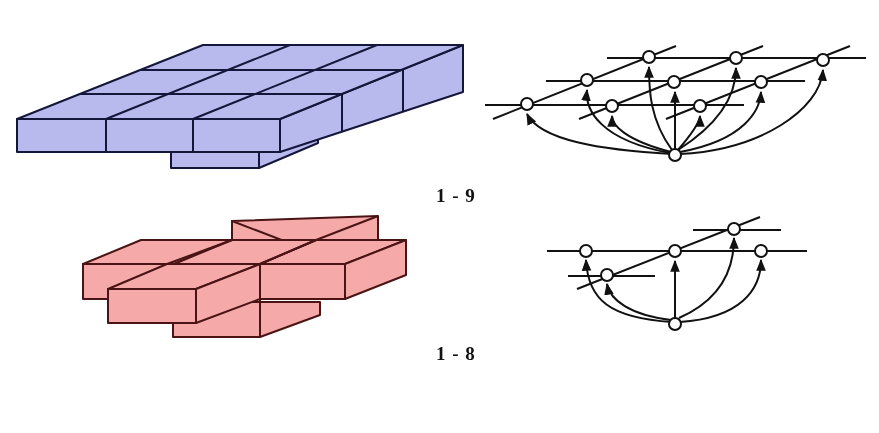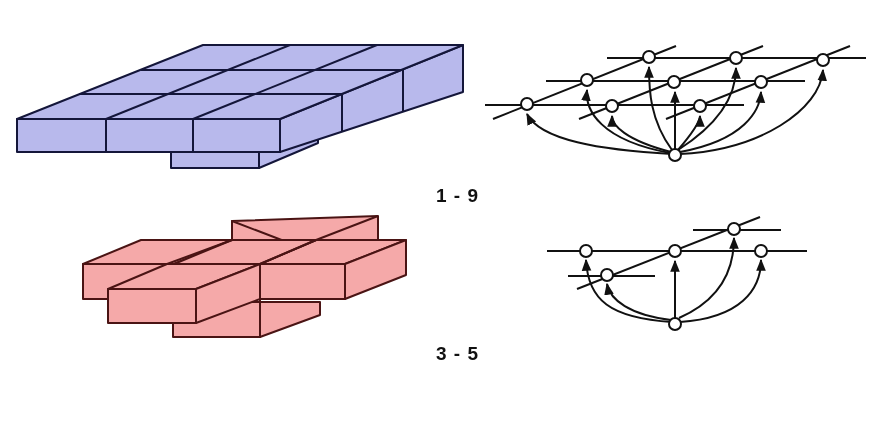--- a/index.html
+++ b/index.html
@@ -1,19 +1,19 @@
 <!DOCTYPE html>
 <html><head>
 <meta charset="utf-8">
 <style>
   html, body { margin: 0; padding: 0; background: #ffffff; }
   body { width: 879px; height: 433px; position: relative; overflow: hidden;
          font-family: "Liberation Sans", sans-serif; }
   svg { position: absolute; left: 0; top: 0; }
-  .label { position: absolute; font-family: Liberation Sans, sans-serif;
+  .label { position: absolute; font-family: Liberation Serif, serif;
            font-weight: bold; font-size: 19px; color: #111111;
            letter-spacing: 1px; white-space: pre; }
 </style>
 </head>
 <body>
 
 <svg width="879" height="433" viewBox="0 0 879 433">
   <defs>
     <marker id="arr" viewBox="0 0 10 10" refX="9" refY="5" markerWidth="6" markerHeight="7" orient="auto-start-reverse">
       <path d="M0,1 L10,5 L0,9 z" fill="#111"></path>
@@ -119,13 +119,13 @@
     <circle cx="586" cy="251" r="6"></circle>
     <circle cx="675" cy="251" r="6"></circle>
     <circle cx="761" cy="251" r="6"></circle>
     <circle cx="607" cy="275" r="6"></circle>
     <circle cx="734" cy="229" r="6"></circle>
     <circle cx="675" cy="324" r="6"></circle>
   </g>
 </svg>
 
 <div class="label" style="left:436px; top:185px;">1 - 9</div>
-<div class="label" style="left:436px; top:343px;">3 - 5</div>
+<div class="label" style="left:436px; top:343px;">1 - 8</div>
 
 </body></html>

